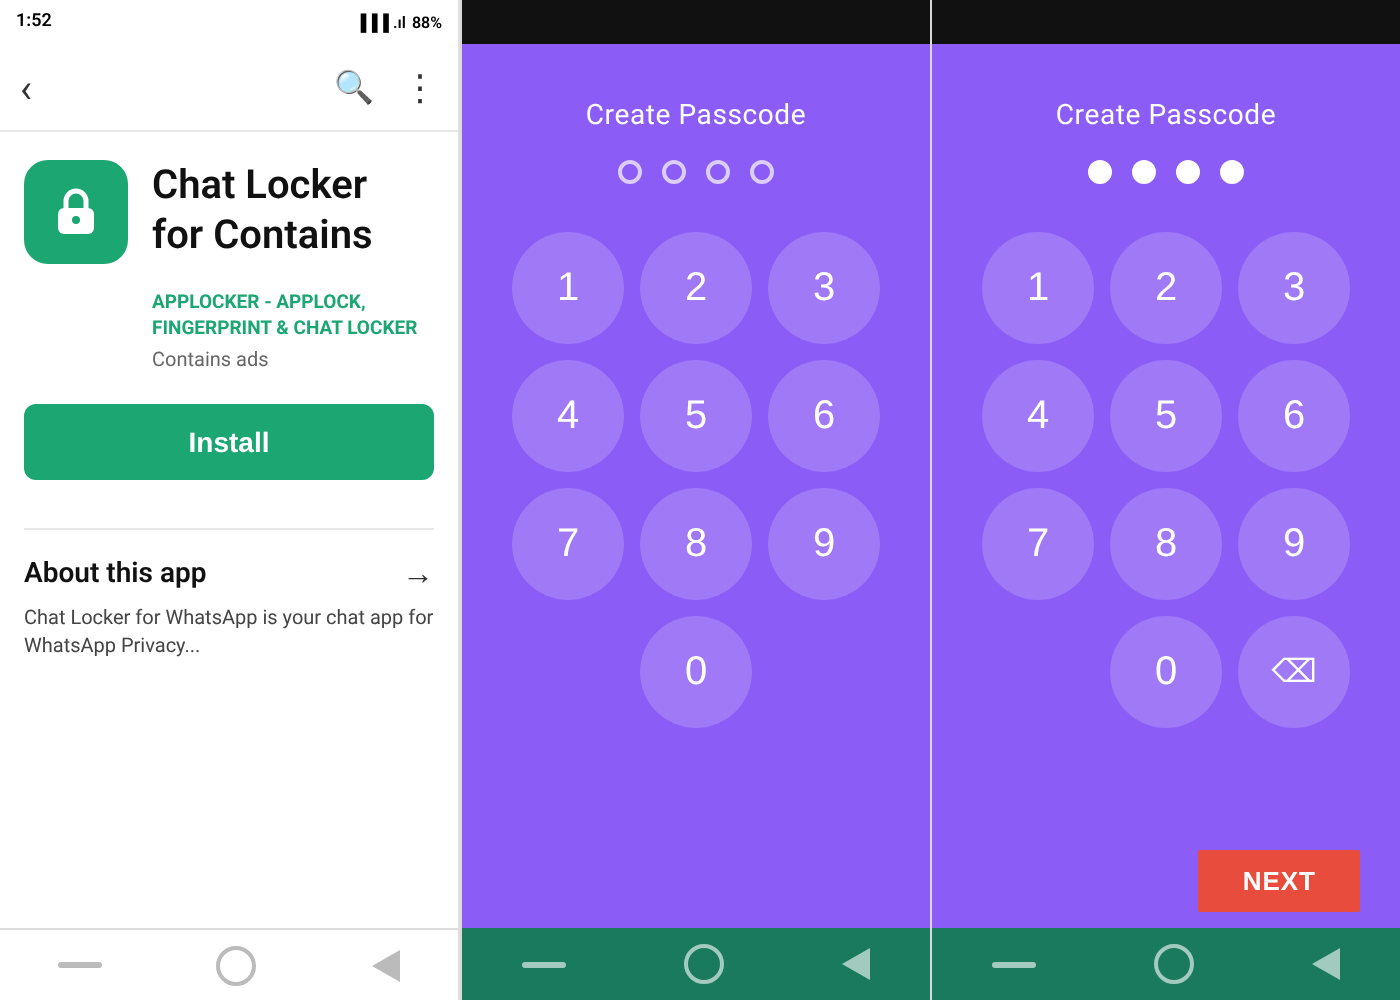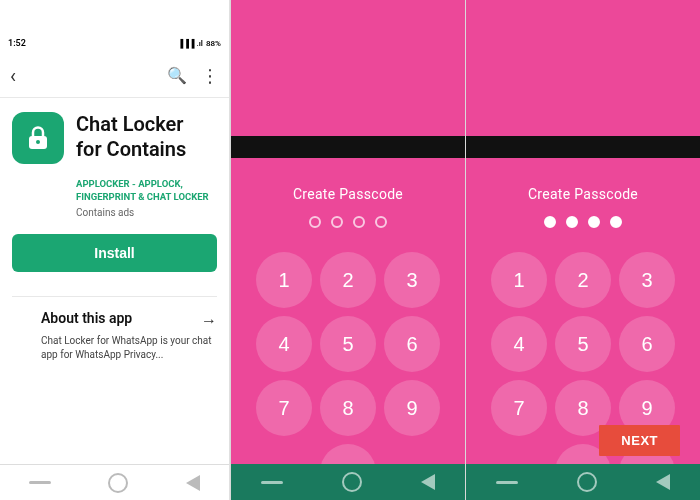--- a/index.html
+++ b/index.html
@@ -26,21 +26,20 @@
 
     .status-bar {
       height: 22px;
       background: #fff;
       display: flex;
       align-items: center;
       justify-content: space-between;
       padding: 0 8px;
       font-size: 9px;
       font-weight: 600;
-      margin-top: 32px;
     }
 
     .status-left { display: flex; align-items: center; gap: 2px; }
     .status-right { display: flex; align-items: flex-end; gap: 3px; }
 
     .top-bar {
       height: 44px;
       display: flex;
       align-items: center;
       justify-content: space-between;
@@ -97,21 +96,20 @@
       font-size: 14px;
       font-weight: 600;
       cursor: pointer;
       width: calc(100% - 24px);
     }
 
     .divider { height: 1px; background: #e8e8e8; margin: 0 12px; }
 
     .about-section {
       padding: 12px 12px 4px;
-      margin-left: 29px;
     }
     .about-header {
       display: flex;
       align-items: center;
       justify-content: space-between;
       margin-bottom: 6px;
     }
     .about-title { font-size: 14px; font-weight: 600; color: #111; }
     .about-desc { font-size: 10px; color: #444; line-height: 1.45; }
 
@@ -124,26 +122,25 @@
       display: flex;
       align-items: center;
       justify-content: space-around;
       background: #fff;
       border-top: 1px solid #ddd;
     }
 
     
     .panel-passcode {
       flex: 1;
-      background: #ec4899;
+      background: #8b5cf6;
       display: flex;
       flex-direction: column;
       align-items: center;
       position: relative;
-      justify-content: flex-end;
     }
 
     .passcode-status-bar {
       width: 100%;
       height: 22px;
       background: #111;
       display: flex;
       align-items: center;
       justify-content: space-between;
       padding: 0 8px;

